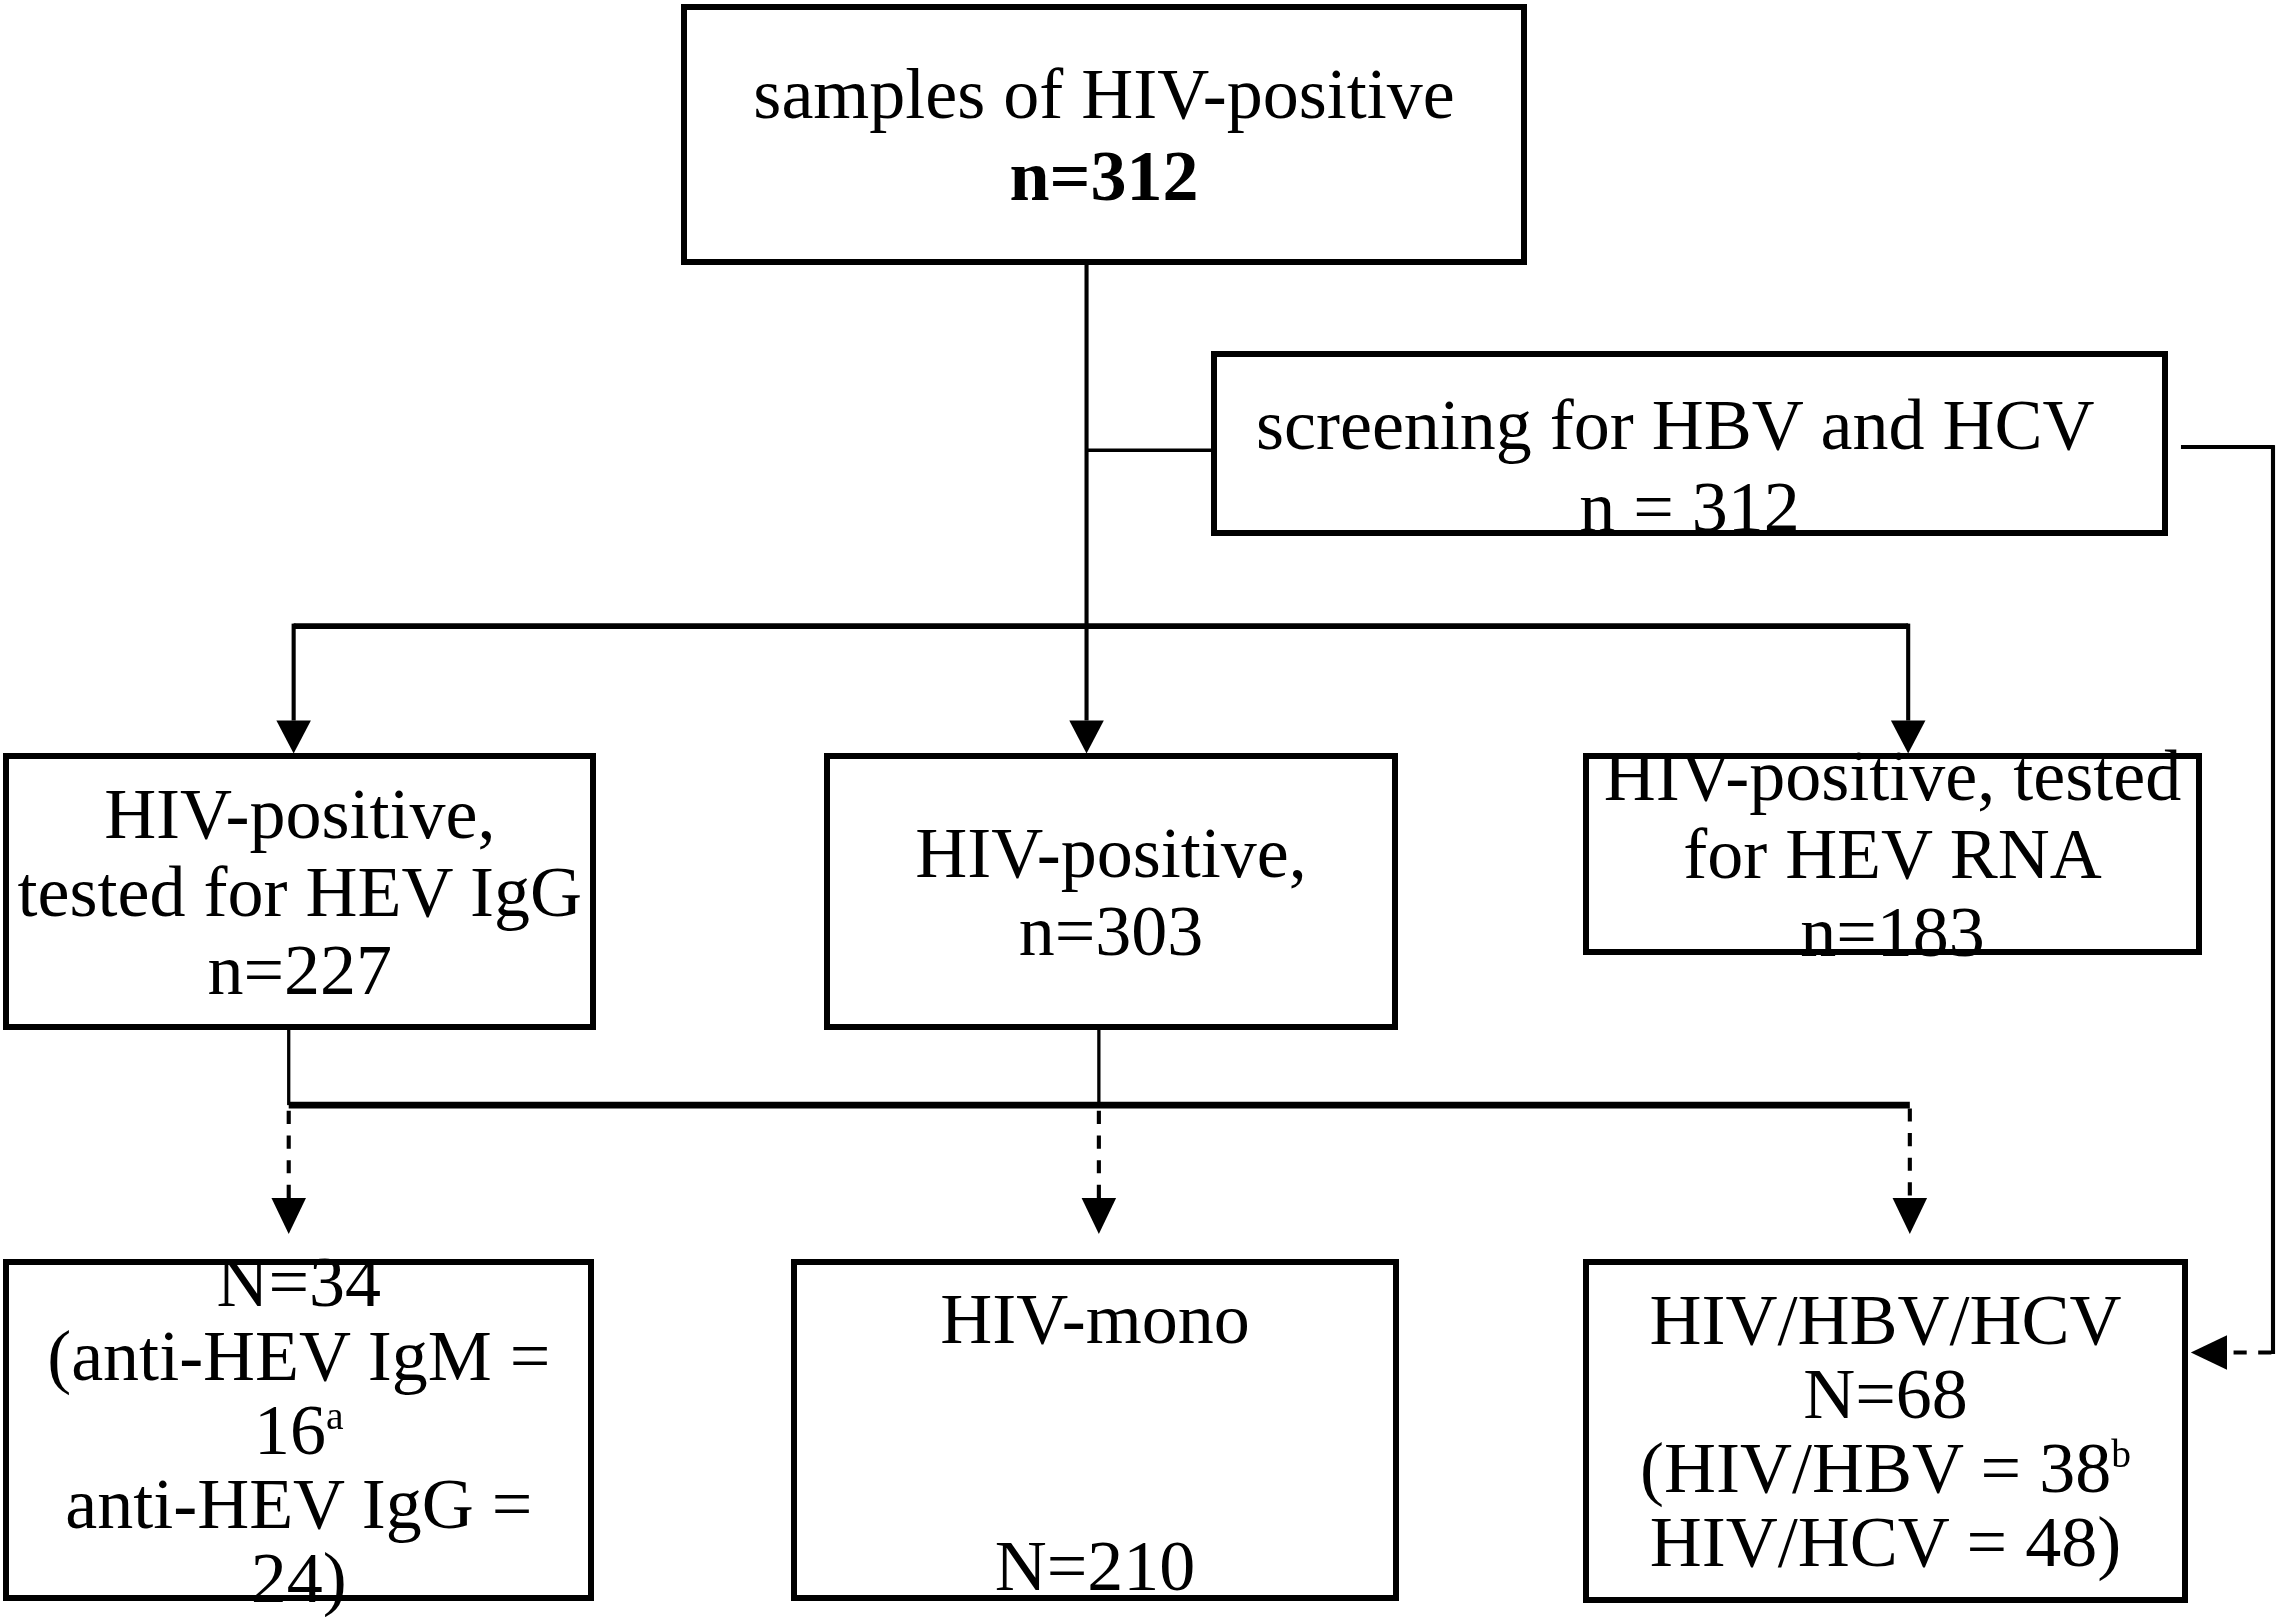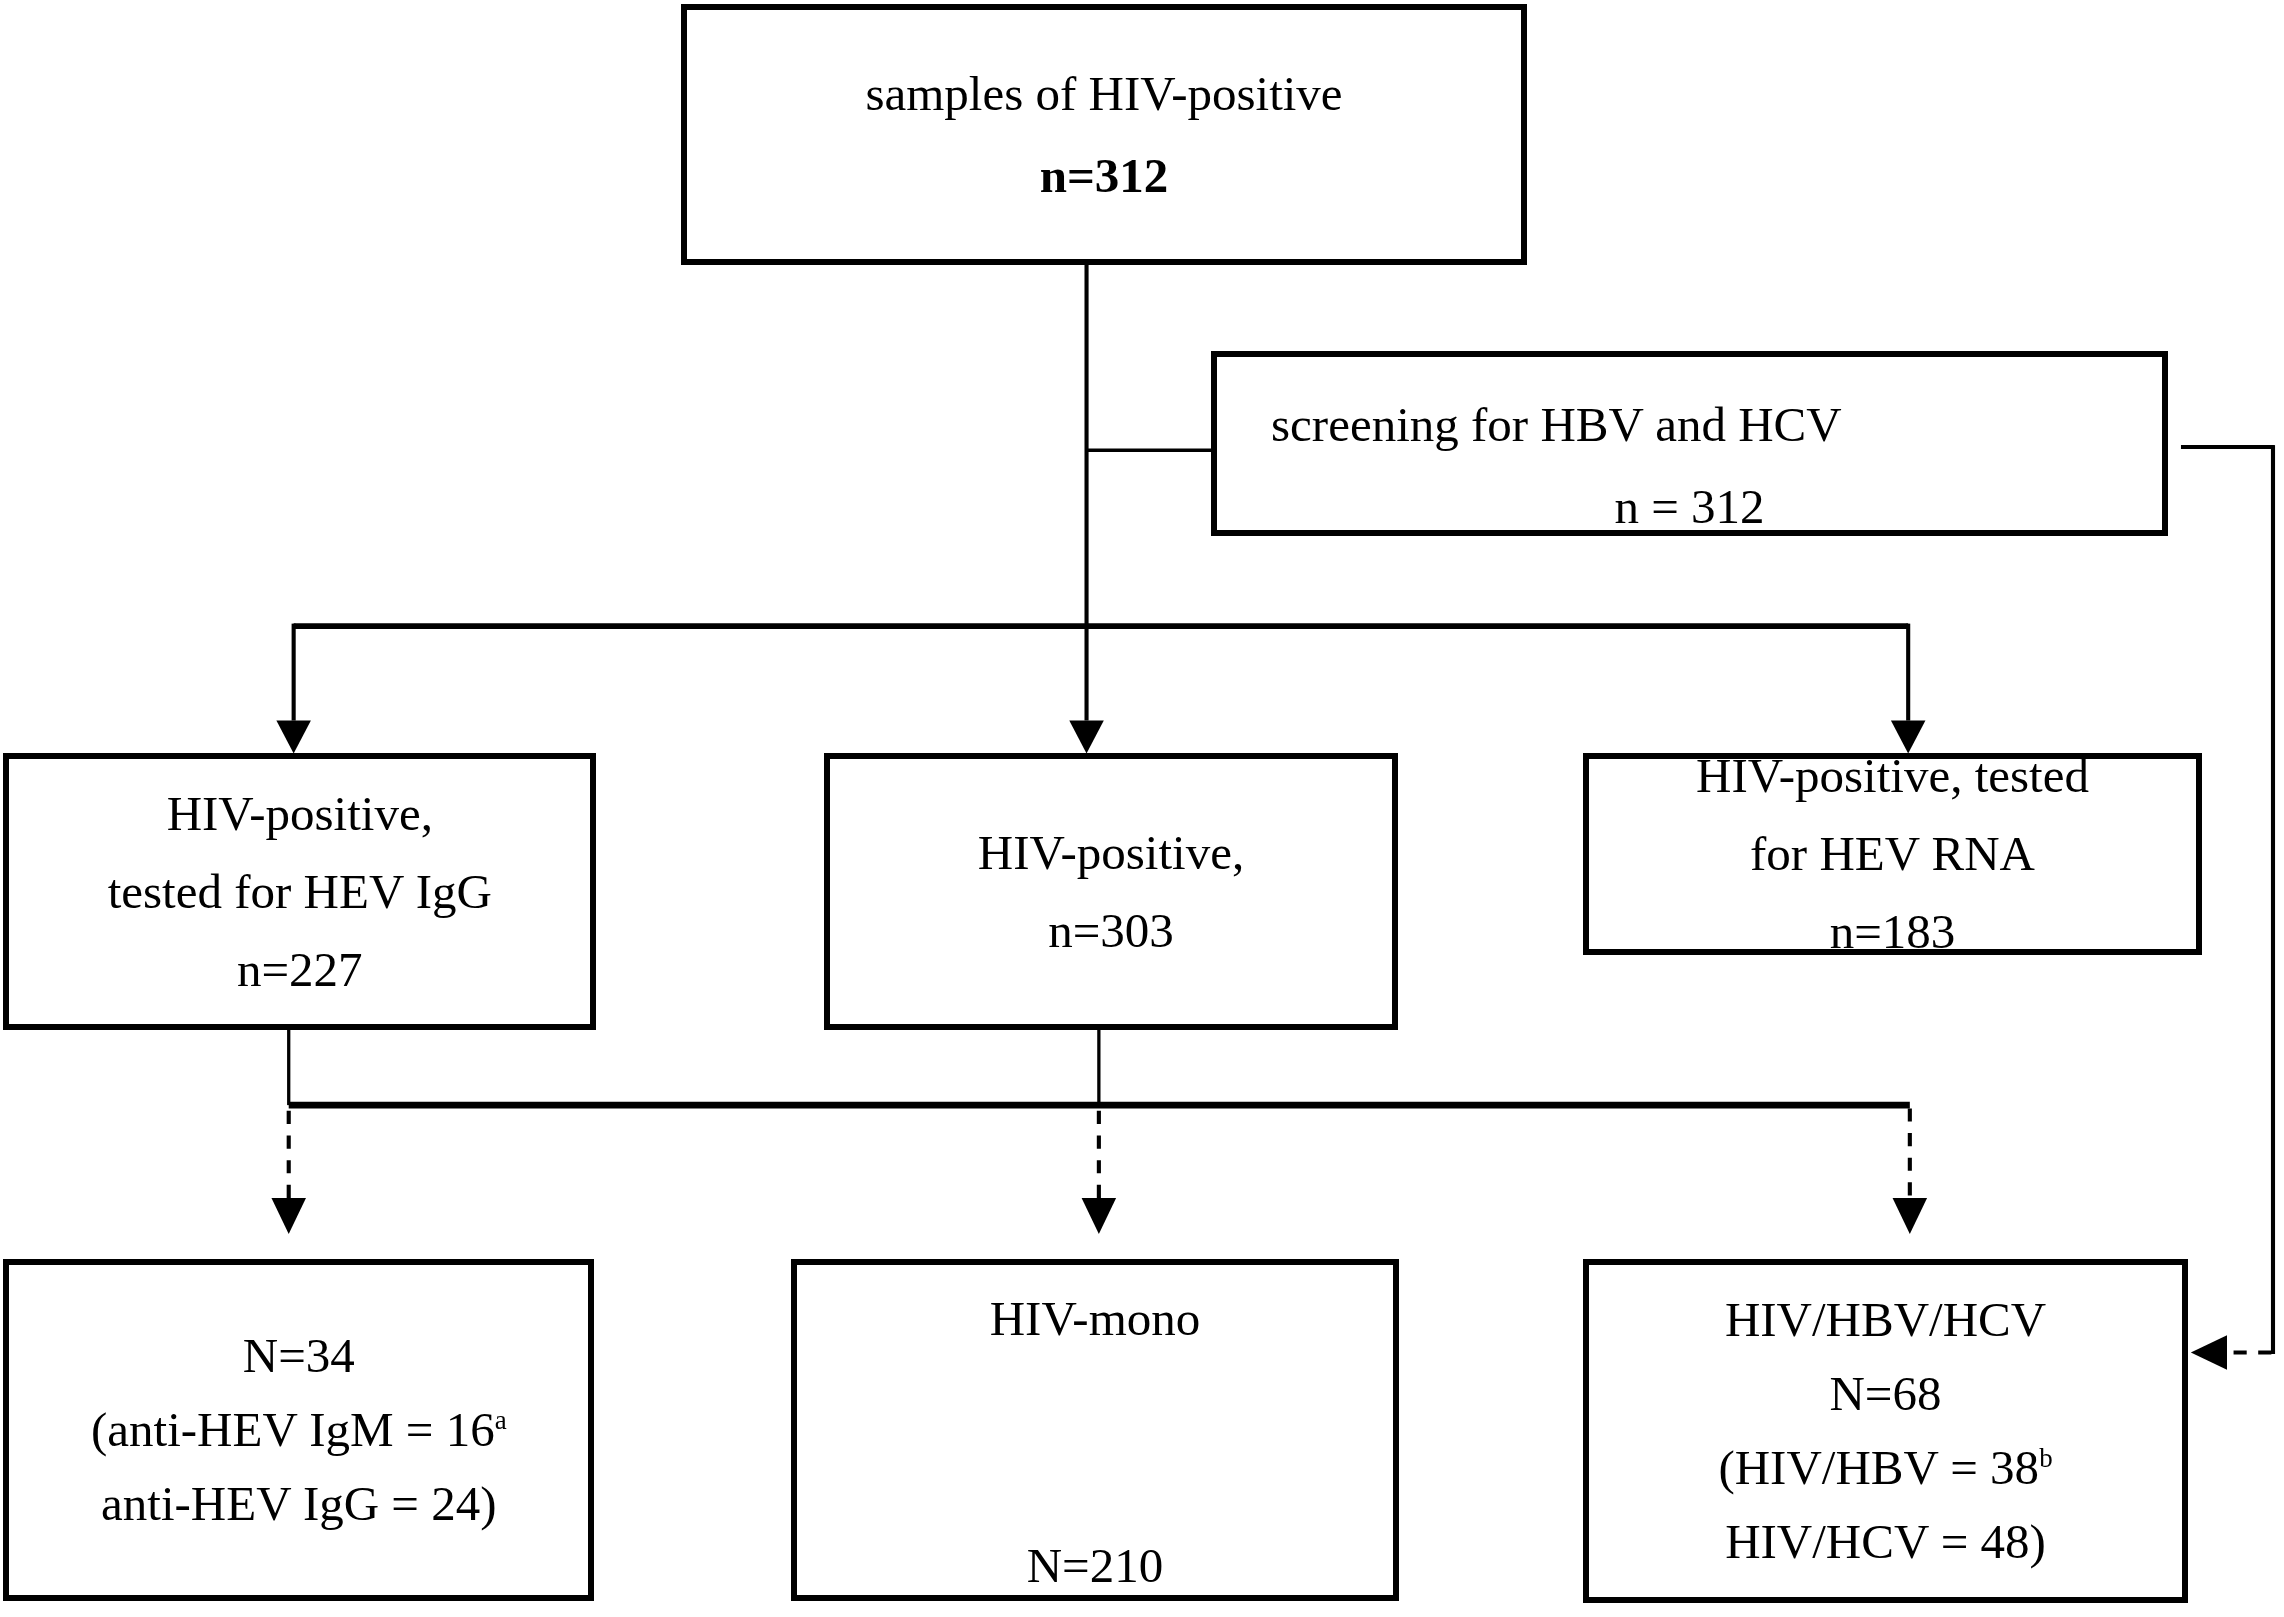--- a/index.html
+++ b/index.html
@@ -30,26 +30,26 @@
   }
   .flow-box {
     position: absolute;
     box-sizing: border-box;
     border: 6.6px solid var(--line, #000000);
     background: var(--bg, #ffffff);
     display: flex;
     flex-direction: column;
     justify-content: center;
     text-align: center;
-    font-size: 49px;
+    font-size: 72px;
     line-height: 82px;
   }
   .flow-box .line { width: 100%; }
   .flow-box .line.bold { font-weight: bold; }
-  .flow-box .line.left { text-align: left; padding-left: 54px; box-sizing: border-box; margin-top: 44px; }
+  .flow-box .line.left { text-align: left; padding-left: 39px; box-sizing: border-box; margin-top: 44px; }
   .flow-box sup {
     font-size: 0.55em;
     vertical-align: super;
     line-height: 0;
   }
   #box-enrollment  { left: 681px;  top: 4.1px;    width: 846px; height: 261px; }
   #box-screening   { left: 1211px; top: 351px;  width: 957px; height: 185px; }
   #box-tested-igg  { left: 3.3px;    top: 753px;  width: 593px;  height: 277px; line-height: 78px; }
   #box-tested-igm  { left: 824px; top: 753px;  width: 574px;  height: 277px; line-height: 78px; }
   #box-tested-rna  { left: 1583px; top: 753px;  width: 619px;  height: 202px; line-height: 78px; }

